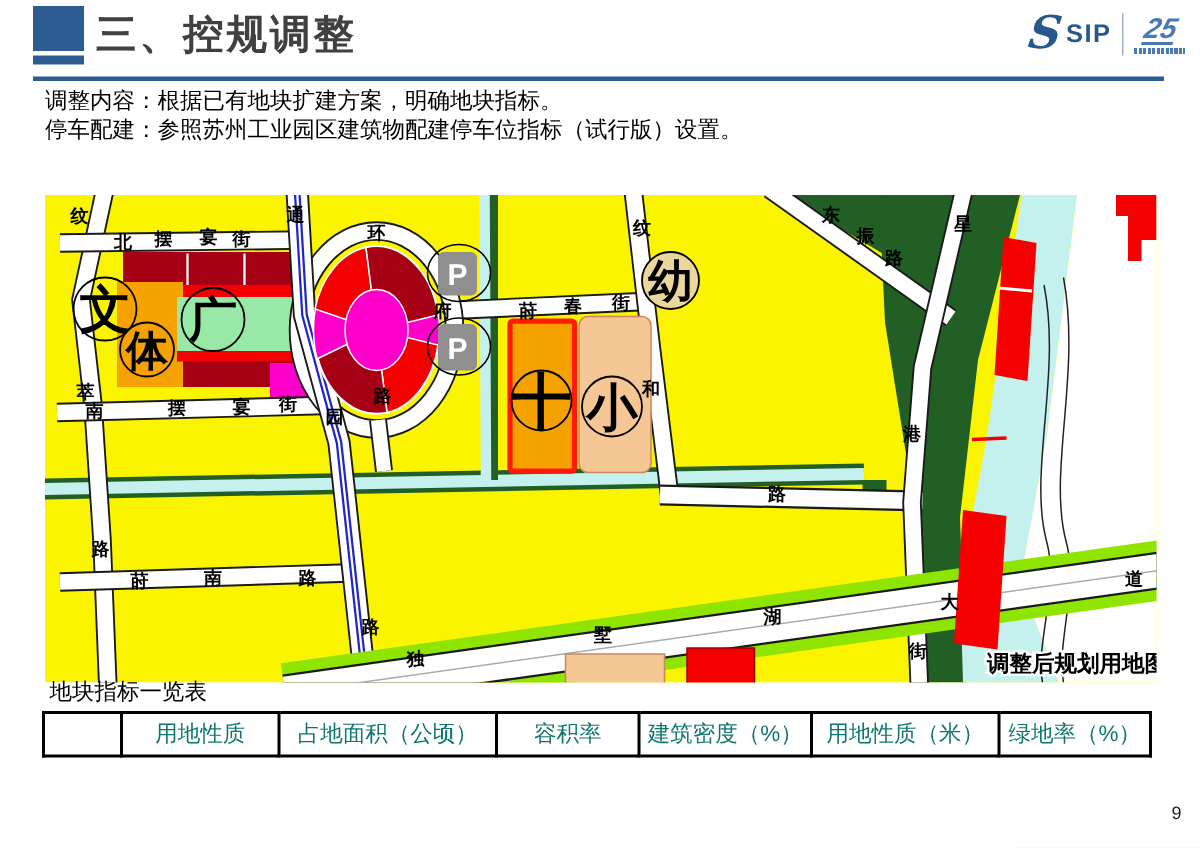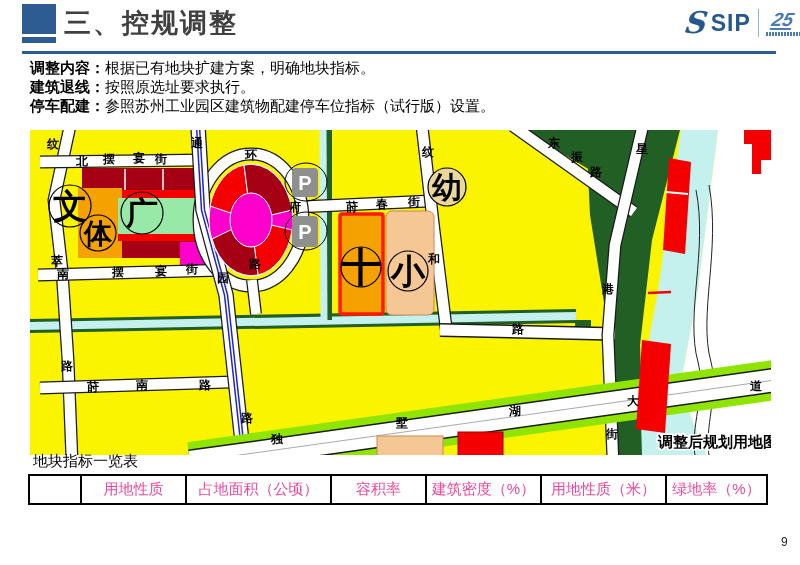--- a/index.html
+++ b/index.html
@@ -5,32 +5,32 @@
   html,body{margin:0;padding:0;background:#fff;}
   body{width:800px;height:565px;position:relative;font-family:"Liberation Sans",sans-serif;overflow:hidden;}
   .abs{position:absolute;}
   
   .hdr-square{left:22px;top:4px;width:34px;height:30px;background:#2C5C92;}
   .hdr-bar{left:22px;top:37px;width:34px;height:6px;background:#2C5C92;}
   .hdr-title{left:64px;top:5px;font-size:27px;font-weight:800;color:#404040;letter-spacing:2px;}
   .hdr-rule{left:22px;top:51px;width:754px;height:3px;background:#2C5C92;}
   .logo{left:686px;top:9px;display:flex;align-items:center;gap:3px;}
   .logo-s{font-family:"DejaVu Serif",serif;font-style:italic;font-weight:bold;font-size:30px;color:#26588E;line-height:28px;transform:skewX(-8deg);}
-  .logo-sip{font-size:23px;font-weight:bold;color:#26588E;letter-spacing:1px;}
+  .logo-sip{font-size:17px;font-weight:bold;color:#26588E;letter-spacing:1px;}
   .logo-div{width:1px;height:28px;background:#9fb3c8;margin:0 4px;}
   .logo-anniv{display:flex;flex-direction:column;align-items:center;}
   .logo-25{font-style:italic;font-weight:bold;font-size:19px;color:#4a7ab5;line-height:17px;transform:skewX(-14deg);border-bottom:2px solid #4a7ab5;}
   .logo-fine{width:34px;height:4px;margin-top:2px;background:repeating-linear-gradient(90deg,#4a7ab5 0 2px,#fff 2px 3px);}
   
   .intro{left:30px;top:58px;font-size:15px;color:#000;line-height:19px;}
-  .intro b{font-weight:700;}
+  .intro b{font-weight:400;}
   
   .tbl-title{left:33px;top:452px;font-size:15px;color:#000;}
   table.spec{left:28px;top:474px;border-collapse:collapse;table-layout:fixed;}
-  table.spec td{border:2px solid #000;text-align:center;font-size:15px;color:#ec4899;padding:0;}
+  table.spec td{border:2px solid #000;text-align:center;font-size:15px;color:#0f766e;padding:0;}
   table.spec tr.h td{height:27px;}
   table.spec tr.d td{height:30px;}
   td.red{color:#C00000;font-weight:bold;font-size:16px;}
   .pagenum{left:781px;top:535px;font-size:12px;color:#222;}
   
   text.st{font-family:"Liberation Sans",sans-serif;font-size:12px;font-weight:600;fill:#000;text-anchor:middle;}
   text.mk{font-family:"Liberation Sans",sans-serif;font-weight:bold;fill:#000;text-anchor:middle;}
   text.cap{font-family:"Liberation Sans",sans-serif;font-size:15px;font-weight:bold;fill:#000;stroke:#fff;stroke-width:3px;paint-order:stroke;}
   text.pp{font-family:"Liberation Sans",sans-serif;font-size:20px;font-weight:bold;fill:#fff;text-anchor:middle;}
 </style>
@@ -46,21 +46,20 @@
   <span class="logo-div"></span>
   <span class="logo-anniv">
     <span class="logo-25">25</span>
     <span class="logo-fine"></span>
   </span>
 </div>
 <div class="abs hdr-rule"></div>
 
 <div class="abs intro">
   <div><b>调整内容：</b><span>根据已有地块扩建方案，明确地块指标。</span></div>
-  <div><b>建筑退线：</b><span>按照原选址要求执行。</span></div>
   <div><b>停车配建：</b><span>参照苏州工业园区建筑物配建停车位指标（试行版）设置。</span></div>
 </div>
 
 <svg class="abs" style="left:30px;top:130px;" width="741" height="325" viewBox="0 0 741 325">
 
   <rect x="0" y="0" width="741" height="325" fill="#FBF400"></rect>
 
   <g>
     <rect x="52" y="38" width="125" height="90" fill="#A50014"></rect>
     <rect x="52" y="60" width="125" height="8" fill="#F40000"></rect>

